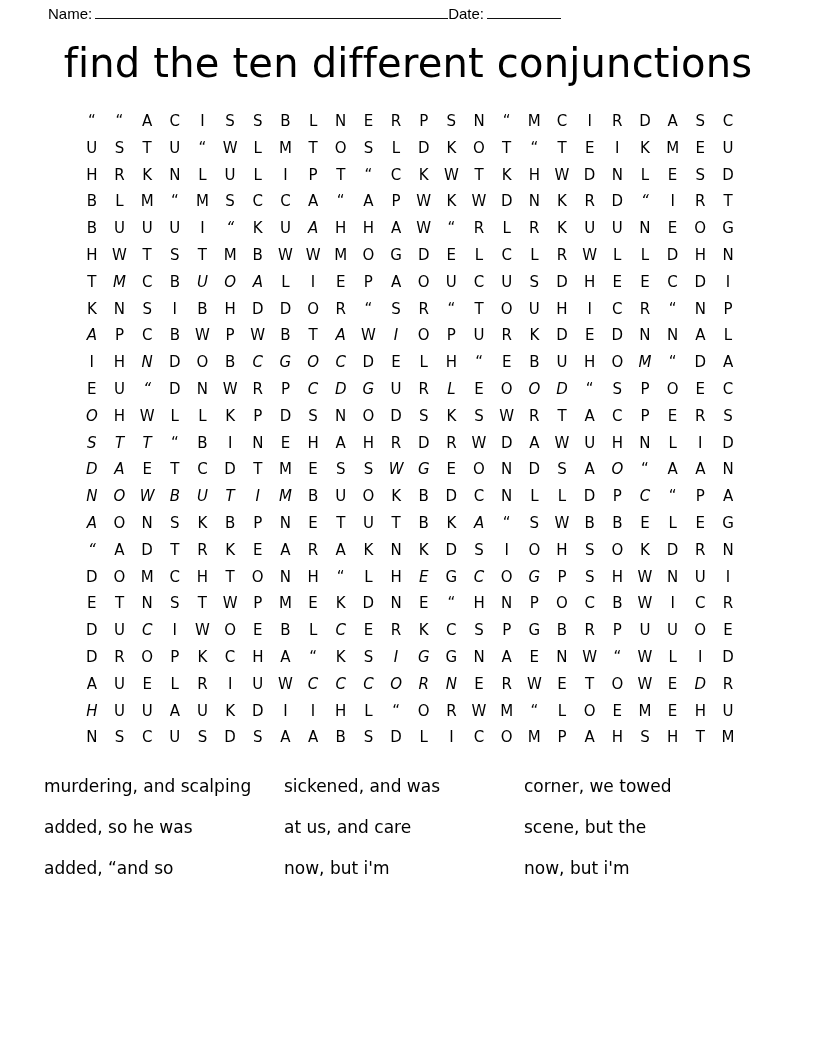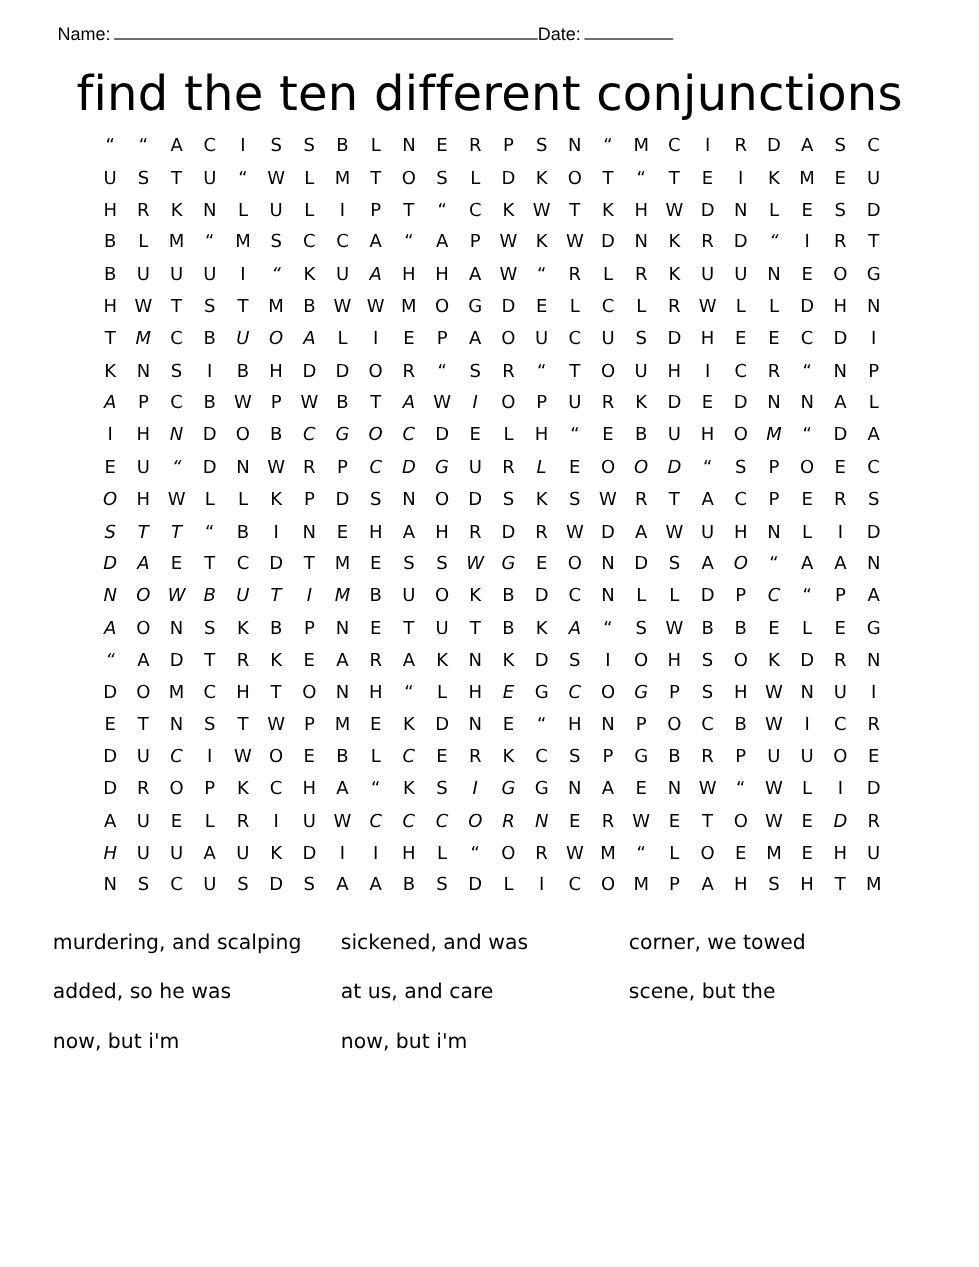--- a/index.html
+++ b/index.html
@@ -19,21 +19,21 @@
 
   
   .header-row {
     position: absolute;
     top: 0px;
     left: 0px;
     width: 676px;
     height: 26px;
     display: flex;
     align-items: baseline;
-    padding-top: 20px;
+    padding-top: 6px;
     box-sizing: border-box;
   }
   .hdr-label {
     font-family: "Liberation Sans", sans-serif;
     font-size: 15px;
     line-height: 16px;
     color: #000;
     white-space: pre;
   }
   .hdr-name-label { margin-left: 48px; }
@@ -43,21 +43,21 @@
     height: 12px;
     margin-left: 3px;
   }
   .rule-name  { width: 353px; }
   .rule-date  { width: 74px; }
   .hdr-date-label { }
 
   
   .title {
     position: absolute;
-    top: 56px;
+    top: 40px;
     left: 0;
     width: 816px;
     text-align: center;
     font-family: "DejaVu Sans", sans-serif;
     font-size: 40px;
     font-weight: 400;
     letter-spacing: 0.2px;
     color: #000;
     white-space: nowrap;
   }
@@ -758,15 +758,16 @@
   </table>
 </div>
 
 <div class="wordlist" id="wordlist">
     <div class="word">murdering, and scalping</div>
     <div class="word">sickened, and was</div>
     <div class="word">corner, we towed</div>
     <div class="word">added, so he was</div>
     <div class="word">at us, and care</div>
     <div class="word">scene, but the</div>
+    <div class="word">added, “and so</div>
     <div class="word">now, but i'm</div>
     <div class="word">now, but i'm</div>
   </div>
 
 </body></html>

